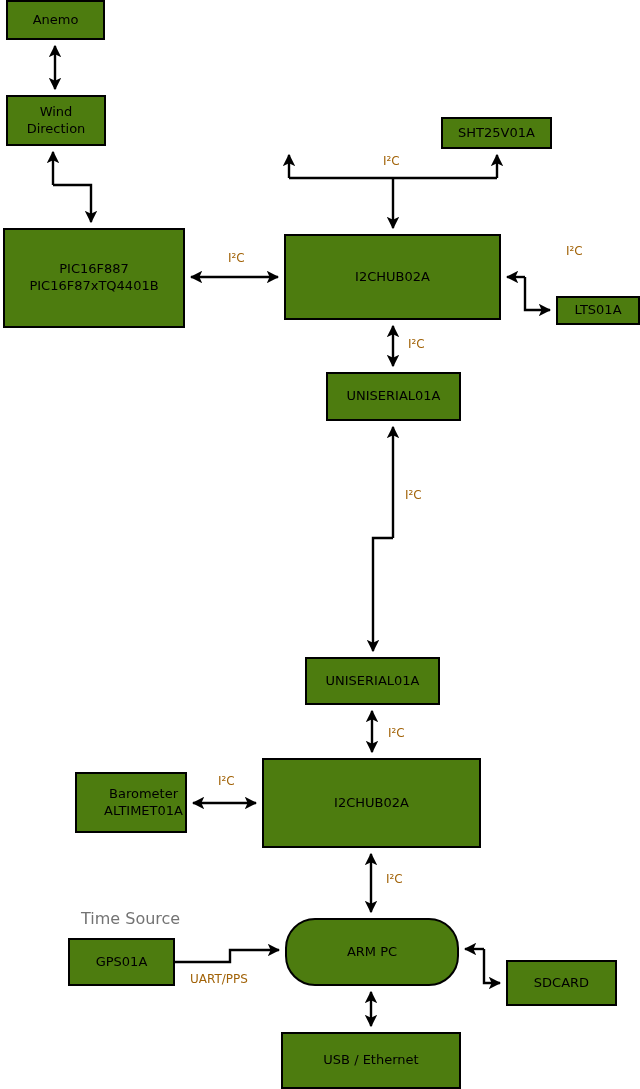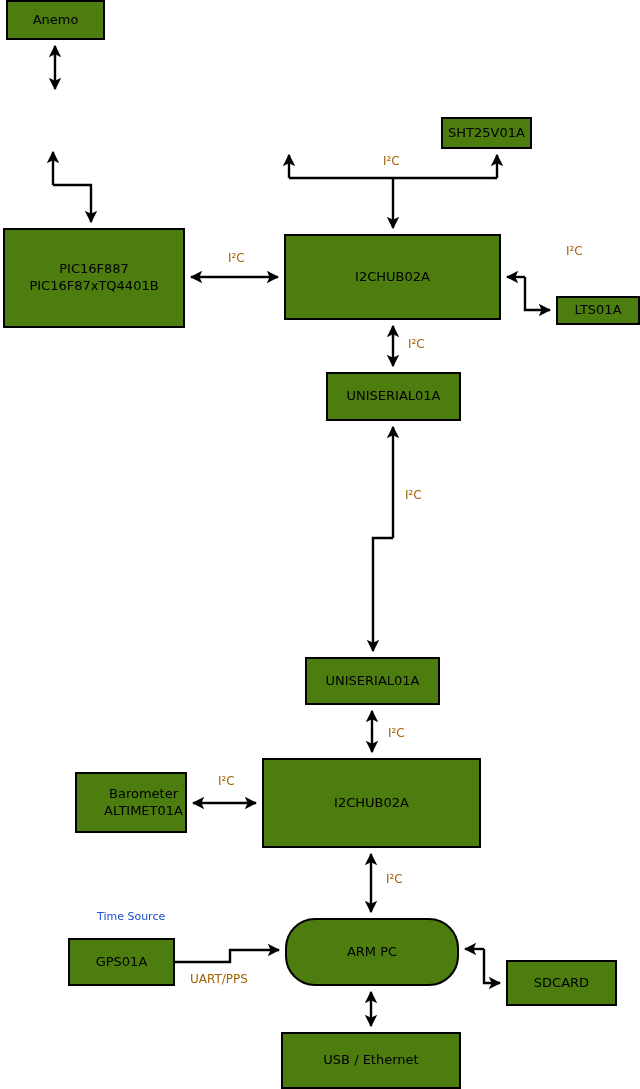--- a/index.html
+++ b/index.html
@@ -34,26 +34,25 @@
     position: absolute;
     color: #a16207;
     font-size: 12px;
     line-height: 1;
     white-space: nowrap;
     z-index: 3;
     background: transparent;
   }
   .free-label {
     position: absolute;
-    color: #1d4ed8;
-    font-size: 11px;
+    color: #737373;
+    font-size: 16px;
     line-height: 1;
     white-space: nowrap;
     z-index: 3;
-    margin-left: 16px;
   }
   #edge-layer {
     position: absolute;
     left: 0;
     top: 0;
     width: 640px;
     height: 1089px;
     z-index: 1;
   }
 </style>
@@ -101,26 +100,28 @@
 
       <path d="M 484 949 L 465 949" marker-end="url(#arrow)"></path>
       <path d="M 484 949 L 484 983 L 500 983" marker-end="url(#arrow)"></path>
 
       <path d="M 371 992 L 371 1026" marker-start="url(#arrow)" marker-end="url(#arrow)"></path>
     </g>
   </svg>
 
   <div class="node" style="left:6px; top:0px; width:99px; height:40px;">Anemo</div>
 
+  <div class="node" style="left:6px; top:95px; width:100px; height:51px;">Wind
+Direction</div>
 
   <div class="node" style="left:3px; top:228px; width:182px; height:100px;">PIC16F887
 PIC16F87xTQ4401B</div>
 
 
-  <div class="node" style="left:441px; top:117px; width:91px; height:32px;">SHT25V01A</div>
+  <div class="node" style="left:441px; top:117px; width:111px; height:32px;">SHT25V01A</div>
 
   <div class="node" style="left:284px; top:234px; width:217px; height:86px;">I2CHUB02A</div>
 
   <div class="node" style="left:556px; top:296px; width:84px; height:29px;">LTS01A</div>
 
   <div class="node" style="left:326px; top:372px; width:135px; height:49px;">UNISERIAL01A</div>
 
   <div class="node" style="left:305px; top:657px; width:135px; height:48px;">UNISERIAL01A</div>
 
   <div class="node" style="left:75px; top:772px; width:112px; height:61px;padding-left:25px;">Barometer

